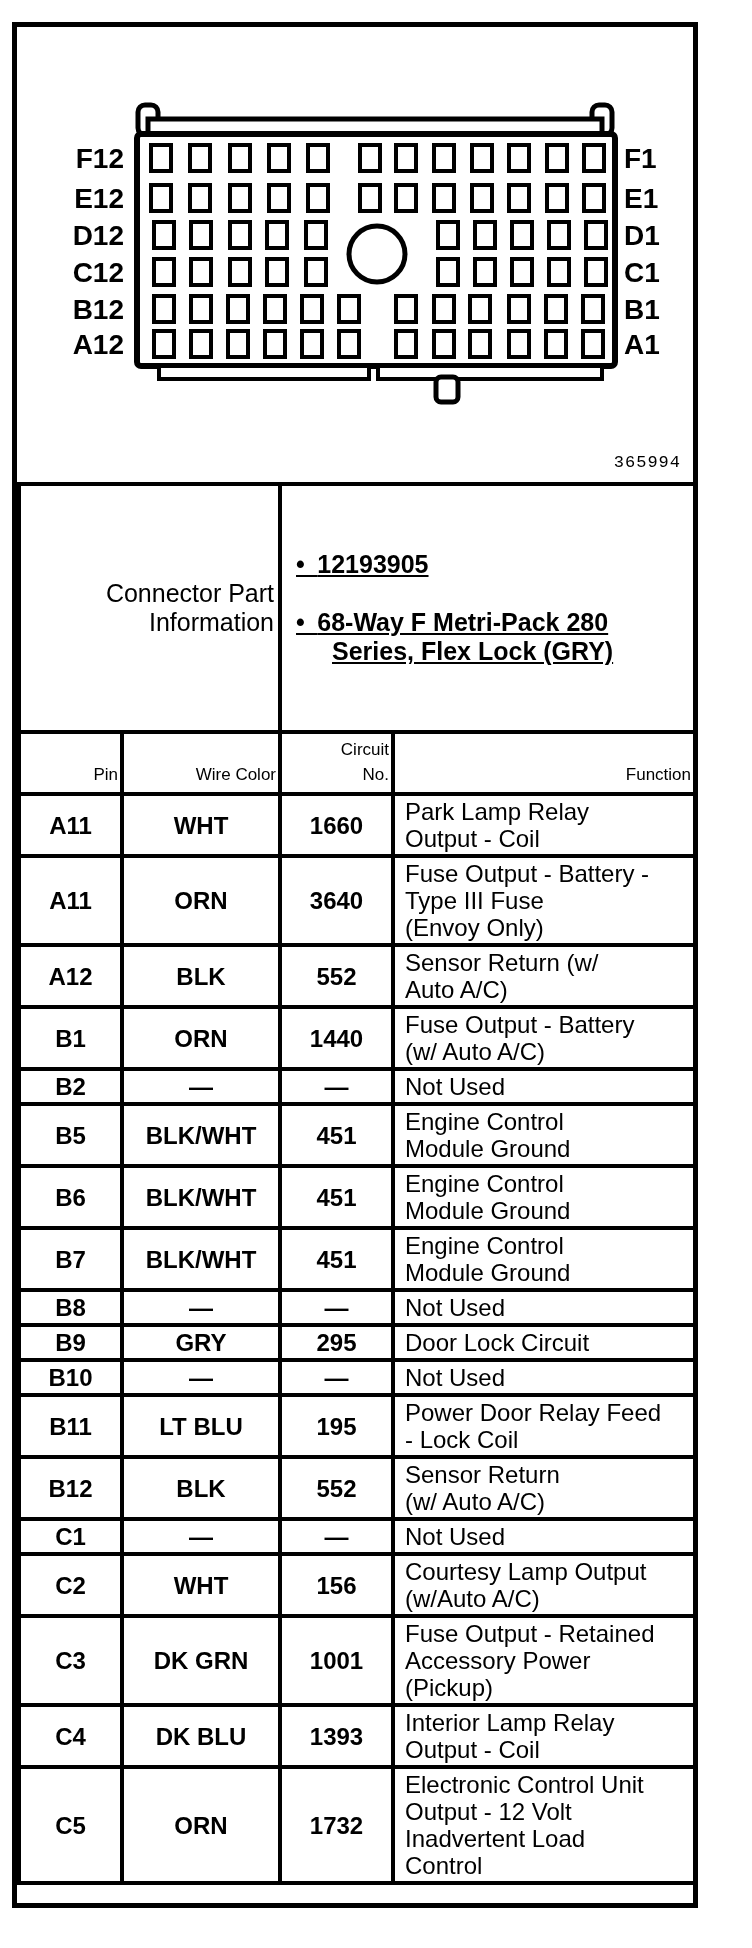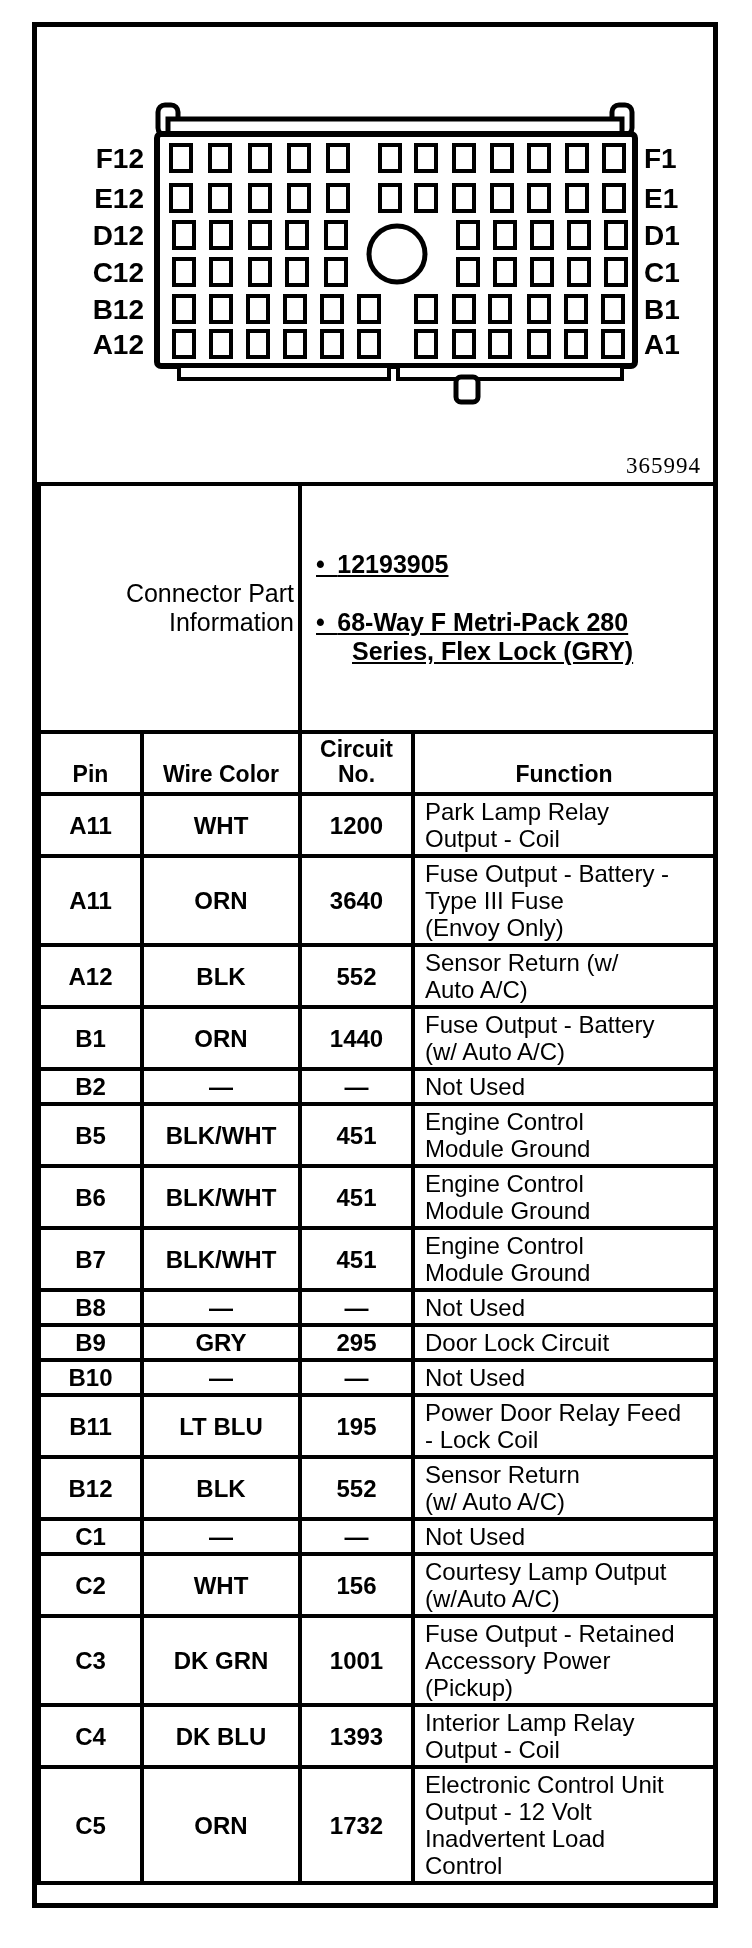--- a/index.html
+++ b/index.html
@@ -12,42 +12,42 @@
   }
   .page {
     position: relative;
     width: 752px;
     height: 1948px;
     background: #fff;
     overflow: hidden;
   }
   .frame {
     position: absolute;
-    left: 32px;
+    left: 12px;
     top: 22px;
     width: 686px;
     height: 1886px;
     border: 5px solid #000;
     box-sizing: border-box;
     background: #fff;
   }
   .diagram-section {
     position: relative;
     width: 676px;
     height: 455px;
   }
   .diagram-section svg { display: block; }
   .figure-number {
     position: absolute;
     right: 12px;
     top: 426px;
-    font-size: 23px;
+    font-size: 17px;
     font-weight: 400;
     letter-spacing: 1px;
-    font-family: Liberation Serif, serif;
+    font-family: Liberation Mono, monospace;
   }
   table.pin-table {
     border-collapse: collapse;
     width: 676px;
     table-layout: fixed;
   }
   table.pin-table td, table.pin-table th {
     border: 4px solid #000;
     box-sizing: border-box;
     white-space: pre-line;
@@ -70,23 +70,23 @@
     line-height: 29px;
   }
   .hdr-bullets ul { list-style: none; margin: 0; padding: 0; text-decoration: underline; }
   .hdr-bullets li {
     padding-left: 36px;
     text-indent: -36px;
     white-space: pre-line;
   }
   .hdr-bullets li::before { content: "\2022\2002 "; }
   .col-hdr {
-    font-size: 23px;
-    font-weight: 700;
-    text-align: center;
+    font-size: 17px;
+    font-weight: 400;
+    text-align: right;
     vertical-align: bottom;
     padding: 3px 2px 5px 2px;
     line-height: 25px;
   }
   td.c-pin, td.c-wire, td.c-circ {
     font-size: 24px;
     font-weight: 700;
     text-align: center;
     vertical-align: middle;
     padding: 2px 4px;
@@ -233,21 +233,21 @@
           <td class="col-hdr">Pin</td>
           <td class="col-hdr">Wire Color</td>
           <td class="col-hdr">Circuit
 No.</td>
           <td class="col-hdr">Function</td>
         </tr>
 
       <tr>
             <td class="c-pin">A11</td>
             <td class="c-wire">WHT</td>
-            <td class="c-circ">1200</td>
+            <td class="c-circ">1660</td>
             <td class="c-func">Park Lamp Relay
 Output - Coil</td>
           </tr>
           <tr>
             <td class="c-pin">A11</td>
             <td class="c-wire">ORN</td>
             <td class="c-circ">3640</td>
             <td class="c-func">Fuse Output - Battery -
 Type III Fuse
 (Envoy Only)</td>

